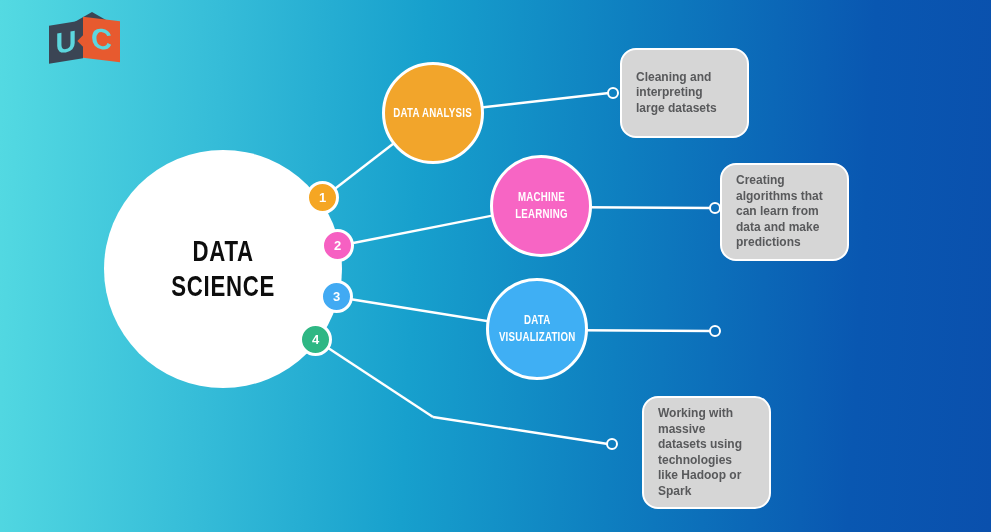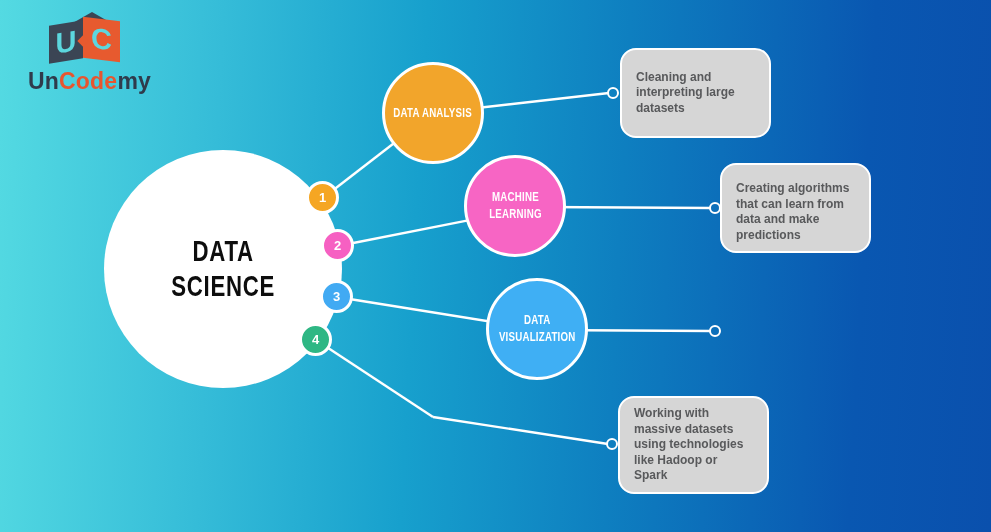--- a/index.html
+++ b/index.html
@@ -37,42 +37,42 @@
     font-size:30px; line-height:1.16; letter-spacing:1px; transform:scaleX(0.74); }
   .center-title span{ display:block; }
 
   
   .topic-circle{ position:absolute; width:102px; height:102px; border-radius:50%;
     border:3px solid #ffffff; display:flex; align-items:center; justify-content:center; }
   .topic-label{ text-align:center; color:#ffffff; font-weight:bold;
     font-size:13.5px; line-height:1.25; letter-spacing:0.3px; transform:scaleX(0.72); white-space:nowrap; }
   .topic-label span{ display:block; }
   .tc-1{ left:382px; top:62px;  background:#F2A52B;align-items:center; }
-  .tc-2{ left:464px; top:155px; background:#F765C4; }
+  .tc-2{ left:490px; top:155px; background:#F765C4; }
   .tc-3{ left:486px; top:278px; background:#3FAFF4; }
   .tc-4{ left:382px; top:366px; background:#2EB985; }
 
   
   .badge{ position:absolute; width:33px; height:33px; border-radius:50%;
     border:3px solid #ffffff; color:#fff; font-weight:bold; font-size:13px;
     display:flex; align-items:center; justify-content:center; }
   .bd-1{ left:306px; top:181px; background:#F5A623; }
   .bd-2{ left:321px; top:229px; background:#F660C2; }
   .bd-3{ left:320px; top:280px; background:#41AAF3; }
   .bd-4{ left:299px; top:323px; background:#2EB784; }
 
   
-  .desc-box{ position:absolute; width:151px; min-height:90px;
+  .desc-box{ position:absolute; width:129px; min-height:90px;
     background:#D6D6D6; border:2px solid #ffffff; border-radius:16px;
     display:flex; align-items:center; padding:8px 14px; }
   .desc-box p{ color:#58595B; font-weight:bold; font-size:12px; line-height:15.5px; }
   .bx-1{ left:620px; top:48px;  }
   .bx-2{ left:720px; top:163px;align-items:flex-end; }
   .bx-3{ left:720px; top:285px; }
-  .bx-4{ left:618px; top:396px; }
+  .bx-4{ left:642px; top:396px; }
 
   
   .ring{ position:absolute; width:12px; height:12px; border-radius:50%;
     border:2.5px solid #ffffff; background:transparent; }
   .rg-1{ left:607px; top:87px;  }
   .rg-2{ left:709px; top:202px; }
   .rg-3{ left:709px; top:325px; }
   .rg-4{ left:606px; top:438px; }
 </style>
 </head>
@@ -143,16 +143,15 @@
     <div class="cube">
       <div class="roof"></div>
       <div class="face face-left">
         <span>U</span>
       </div>
       <div class="face face-right">
         <span>C</span>
       </div>
       <div class="diamond"></div>
     </div>
-    <div class="wordmark"><span>Un</span><span class="hl">Code</span><span>my</span></div>
   </div>
 
 </div>
 
 </body></html>

